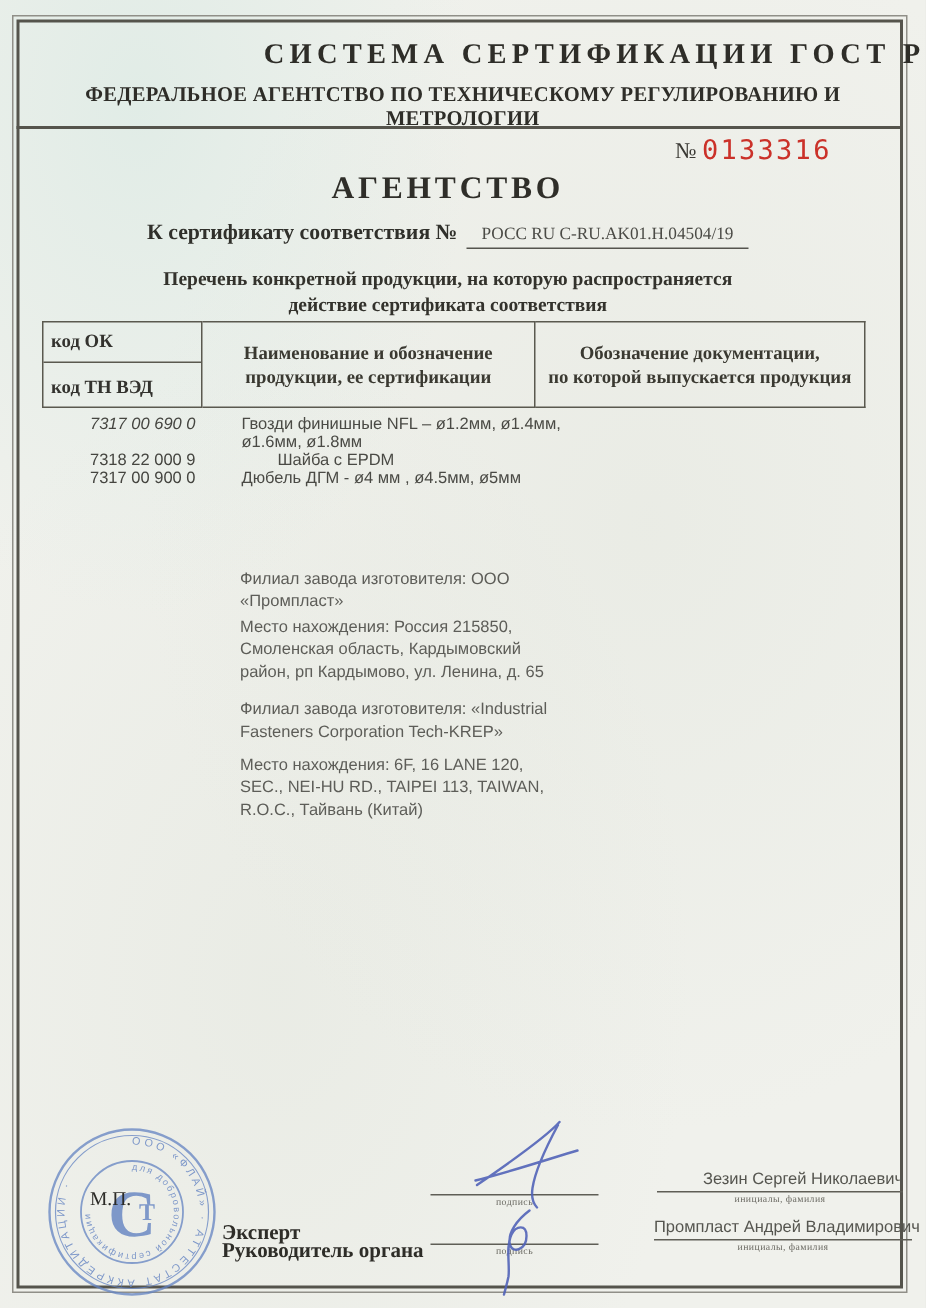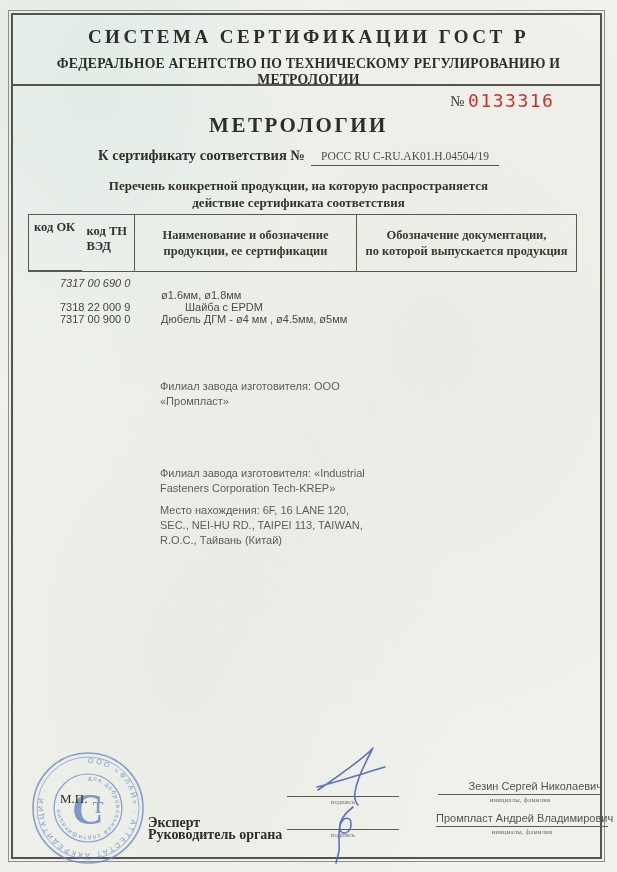--- a/index.html
+++ b/index.html
@@ -24,21 +24,21 @@
     border: 1px solid #908f88; z-index: 1;
   }
   .frame-inner {
     position: absolute; left: 2px; top: 2px; right: 2px; bottom: 2px;
     border: 2px solid #55544c;
   }
   .abs { position: absolute; z-index: 2; }
 
   
   .hdr-title {
-    left: 0; right: 0; top: 26px; text-align: center;
+    left: 0; right: 0; top: 26px; text-align: right;
     font-size: 19px; font-weight: bold; letter-spacing: 3.5px; color: #2e2d28;
   }
   .hdr-sub {
     left: 0; right: 0; top: 56px; text-align: center;
     font-size: 14px; font-weight: bold; letter-spacing: 0.2px; color: #2e2d28;
     transform: scaleX(0.98);
   }
   .hdr-sep { left: 11px; right: 15px; top: 84px; height: 0; border-bottom: 2px solid #55544c; }
 
   
@@ -60,21 +60,21 @@
   }
   .desc {
     left: 0; right: 20px; top: 177px; text-align: center;
     font-size: 13px; font-weight: bold; line-height: 17px; color: #33322c;
     white-space: pre-line;
   }
 
   
   .tbl { left: 28px; top: 214px; width: 549px; height: 58px; display: flex; }
   .tbl .c { border: 1.5px solid #5a594f; }
-  .tbl .c1 { width: 107px; display: flex; flex-direction: row; }
+  .tbl .c1 { width: 107px; display: flex; flex-direction: column; }
   .tbl .c1 .half { flex: 1; padding: 5px 0 0 5px; font-size: 12.5px; font-weight: bold; }
   .tbl .c1 .half.top { border-bottom: 1.5px solid #5a594f; }
   .tbl .c1 .half.bot { padding-top: 9px; }
   .tbl .c2 { width: 222px; border-left: none; }
   .tbl .c3 { width: 220px; border-left: none; }
   .tbl .mid {
     height: 100%; display: flex; align-items: center; justify-content: center;
     text-align: center; font-size: 12.5px; font-weight: bold; line-height: 16px;
     white-space: pre-line; color: #3a3931;
   }
@@ -110,21 +110,21 @@
 
   <div class="abs hdr-title">СИСТЕМА СЕРТИФИКАЦИИ ГОСТ Р</div>
   <div class="abs hdr-sub">ФЕДЕРАЛЬНОЕ АГЕНТСТВО ПО ТЕХНИЧЕСКОМУ РЕГУЛИРОВАНИЮ И МЕТРОЛОГИИ</div>
   <div class="abs hdr-sep"></div>
 
   <div class="abs doc-no">
     <span>№</span>
     <span class="digits">0133316</span>
   </div>
 
-  <div class="abs doc-title">МЕТРОЛОГИИ</div>
+  <div class="abs doc-title">АГЕНТСТВО</div>
 
   <div class="abs cert-line">
     <span>К сертификату соответствия №</span><span class="cert-value sans">РОСС RU C-RU.AK01.H.04504/19</span>
   </div>
 
   <div class="abs desc">Перечень конкретной продукции,  на которую распространяется
 действие сертификата соответствия</div>
 
   <div class="abs tbl">
     <div class="c c1">
@@ -138,26 +138,30 @@
     <div class="c c3">
       <div class="mid">Обозначение документации,
 по которой выпускается продукция</div>
     </div>
   </div>
 
   <div class="abs code-cell sans" style="left:60px; top:277px;font-style:italic;">7317 00 690 0</div>
   <div class="abs code-cell sans" style="left:60px; top:301px;">7318 22 000 9</div>
   <div class="abs code-cell sans" style="left:60px; top:313px;">7317 00 900 0</div>
 
+  <div class="abs prod-line sans" style="left:161px; top:277px;">Гвозди финишные NFL – ø1.2мм, ø1.4мм,</div>
   <div class="abs prod-line sans" style="left:161px; top:289px;">ø1.6мм, ø1.8мм</div>
   <div class="abs prod-line sans" style="left:161px; top:301px;padding-left:24px;">Шайба с EPDM</div>
   <div class="abs prod-line sans" style="left:161px; top:313px;">Дюбель ДГМ - ø4 мм , ø4.5мм, ø5мм</div>
 
   <div class="abs manu sans" style="top:379px;">Филиал завода изготовителя: ООО
 «Промпласт»</div>
+  <div class="abs manu sans" style="top:411px;">Место нахождения: Россия 215850,
+Смоленская область, Кардымовский
+район, рп Кардымово, ул. Ленина, д. 65</div>
   <div class="abs manu sans" style="top:466px;">Филиал завода изготовителя: «Industrial
 Fasteners Corporation Tech-KREP»</div>
   <div class="abs manu sans" style="top:503px;">Место нахождения: 6F, 16 LANE 120,
 SEC., NEI-HU RD., TAIPEI 113, TAIWAN,
 R.O.C., Тайвань (Китай)</div>
 
   <div class="abs role" style="top:827px;">Руководитель органа</div>
   <div class="abs sig-line" style="left:287px; top:796px; width:112px;"></div>
   <div class="abs cap" style="left:287px; top:798px; width:112px;">подпись</div>
   <div class="abs name sans" style="left:438px; top:780px; width:164px;text-align:right;">Зезин Сергей Николаевич</div>

